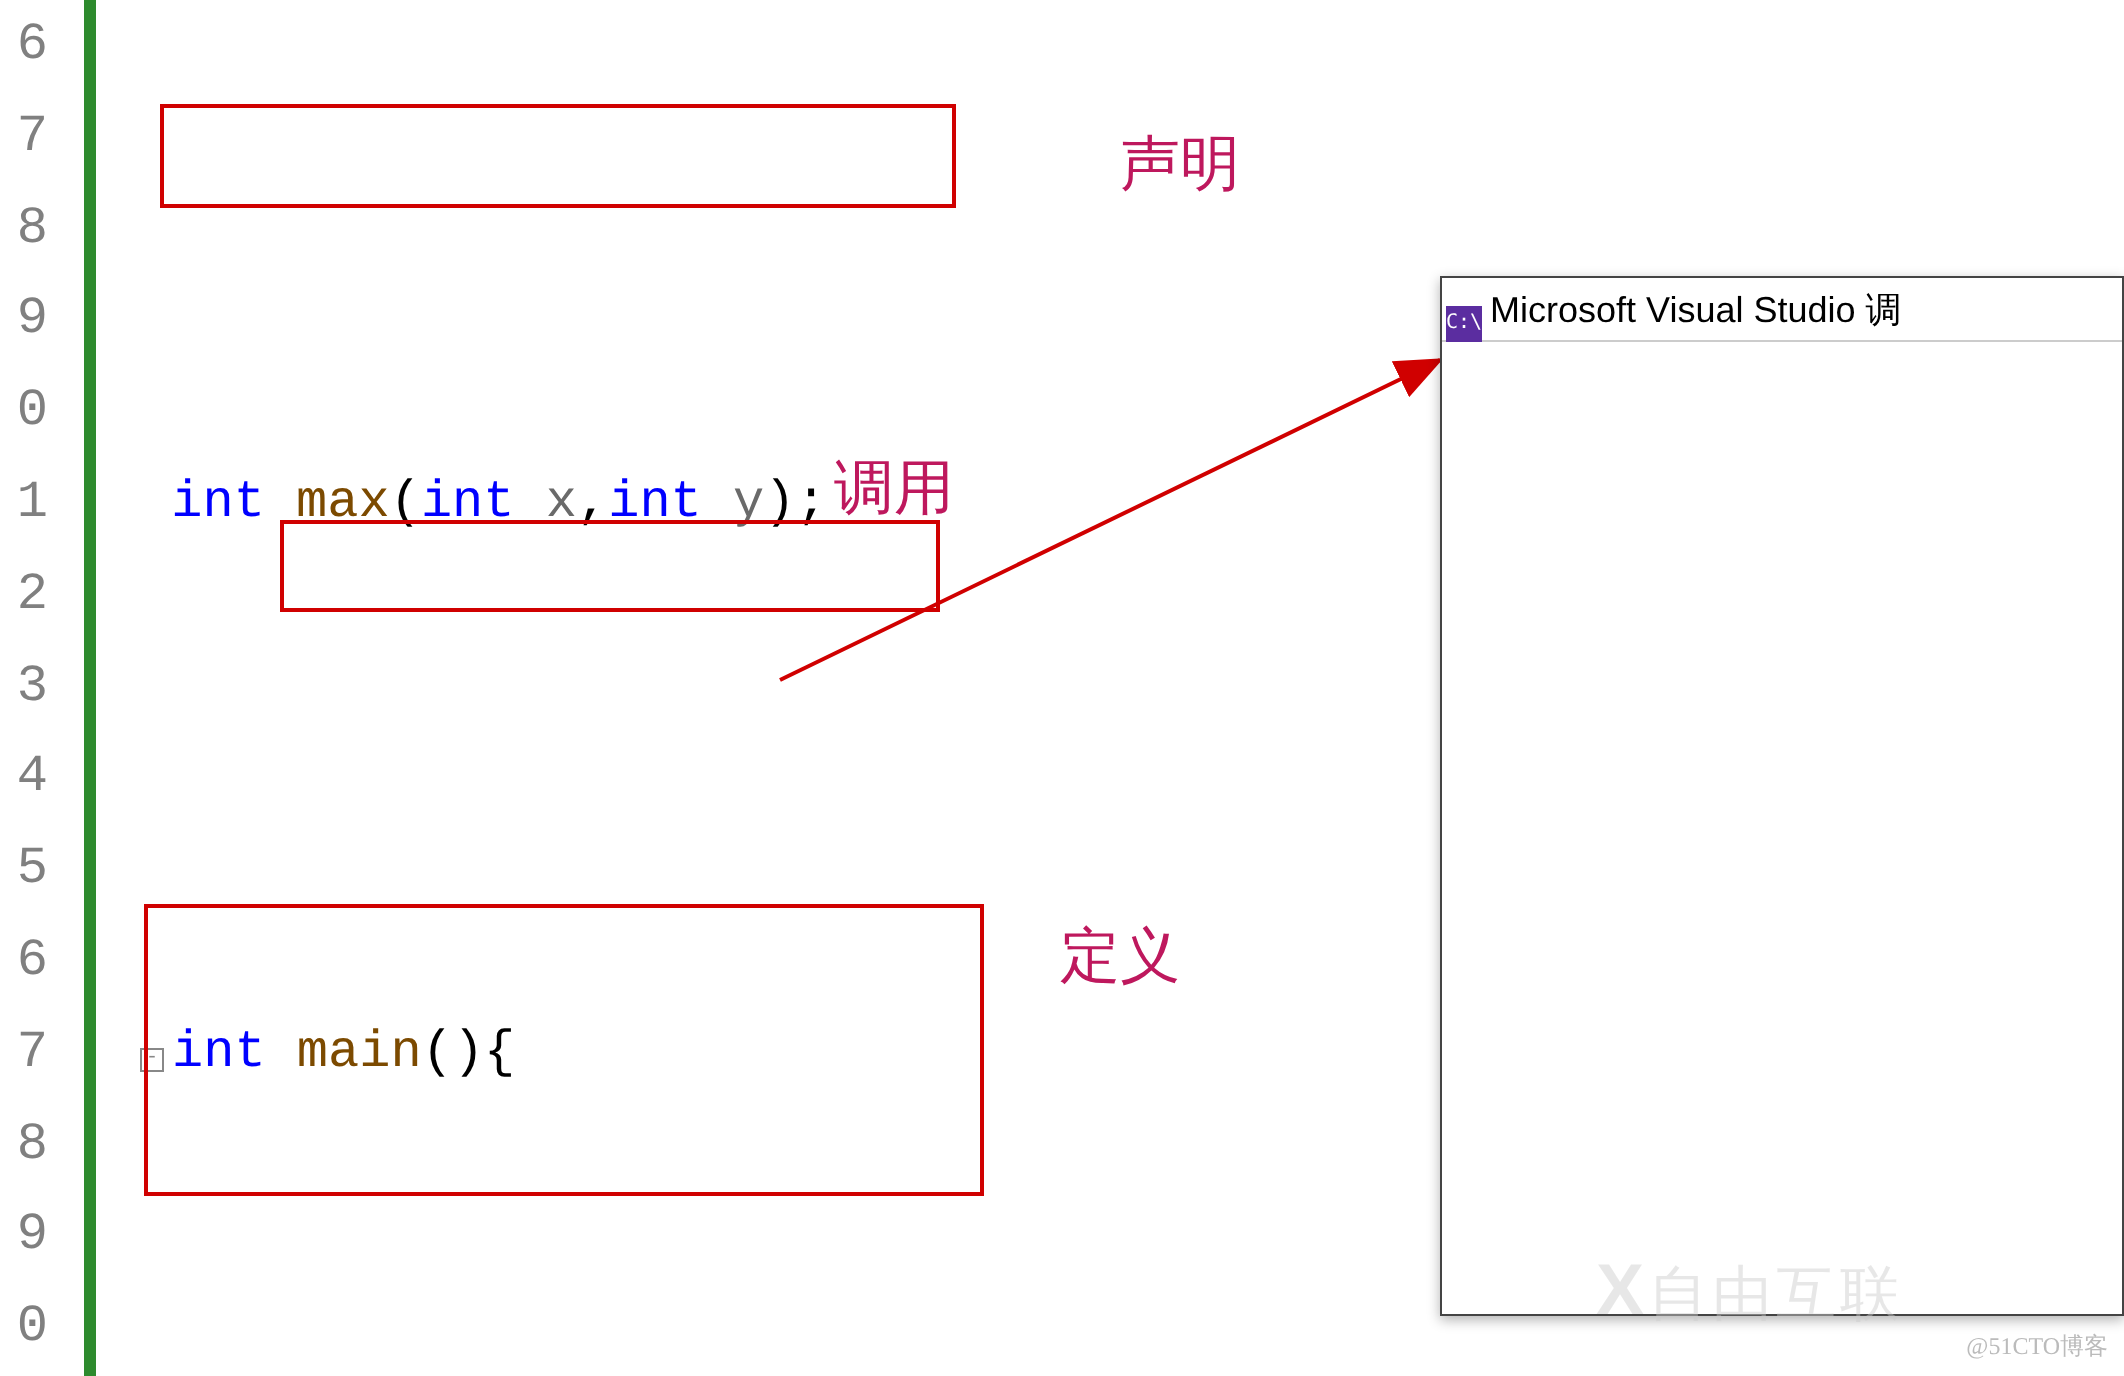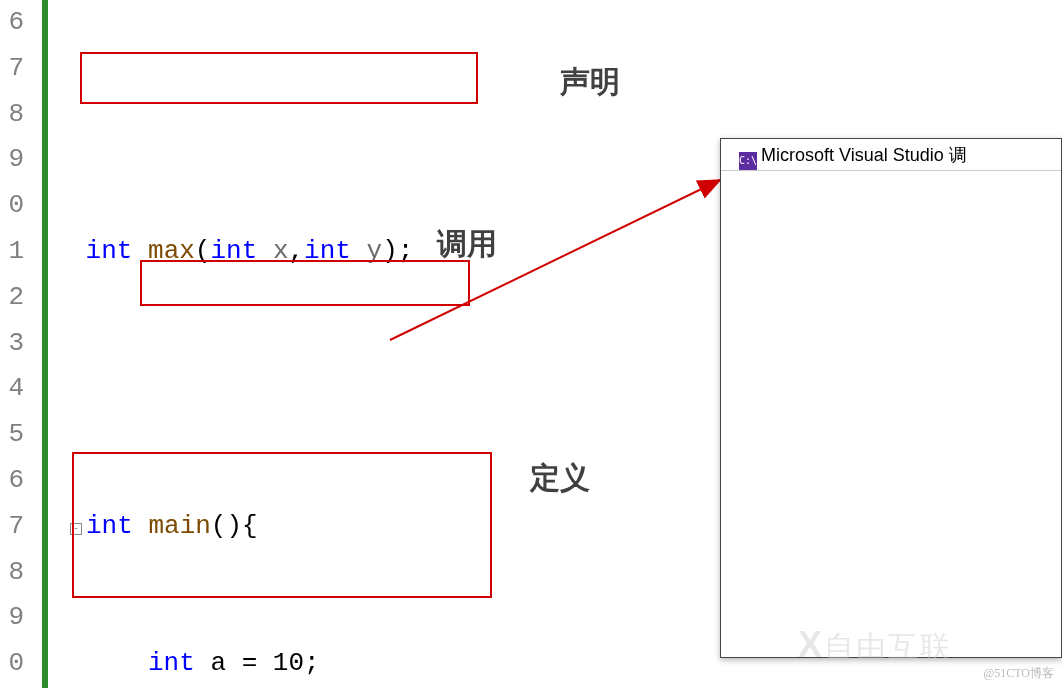--- a/index.html
+++ b/index.html
@@ -64,24 +64,23 @@
   .black { color: #000000; }
 
   .redbox {
     position: absolute;
     border: 2px solid #d00000;
     background: transparent;
     pointer-events: none;
   }
   .label-red {
     position: absolute;
-    color: #404040;
+    color: #be185d;
     font-family: 'SimSun', 'serif';
     font-size: 30px;
-    font-weight: bold;
   }
   .arrow-svg {
     position: absolute;
     pointer-events: none;
   }
 
   .console-window {
     position: absolute;
     border: 1px solid #444;
     background: #ffffff;
@@ -89,21 +88,21 @@
     overflow: hidden;
   }
   .console-title {
     background: #ffffff;
     border-bottom: 1px solid #ccc;
     height: 32px;
     line-height: 32px;
     font-family: 'Segoe UI', 'SimSun', sans-serif;
     font-size: 18px;
     color: #000;
-    padding-left: 18px;
+    padding-left: 2px;
     white-space: nowrap;
   }
   .console-icon {
     display: inline-block;
     width: 18px; height: 18px;
     background: #5b2da0;
     color: #fff;
     font-size: 10px;
     line-height: 18px;
     text-align: center;
@@ -166,37 +165,36 @@
   <div>0</div>
 </div>
 
 <div class="green-bar"></div>
 
 <div class="code-area">
   <div class="code-line"></div>
   <div class="code-line"> <span class="kw-blue">int</span> <span class="func-brown">max</span><span class="black">(</span><span class="kw-blue">int</span> <span class="ident-gray">x</span><span class="black">,</span><span class="kw-blue">int</span> <span class="ident-gray">y</span><span class="black">);</span></div>
   <div class="code-line"></div>
   <div class="code-line"><span class="fold">-</span><span class="kw-blue">int</span> <span class="func-brown">main</span><span class="black">(){</span></div>
-  <div class="code-line">     <span class="kw-blue">int</span> <span class="black">a</span><span class="black"> = </span><span class="black">10</span><span class="black">;</span></div>
   
   
   
   
   
   
   
   
 </div>
 
 <div class="redbox" style="left:80px; top:52px; width:398px; height:52px;"></div>
 <div class="redbox" style="left:140px; top:260px; width:330px; height:46px;"></div>
 <div class="redbox" style="left:72px; top:452px; width:420px; height:146px;"></div>
 
 <div class="label-red" style="left:560px; top:60px;">声明</div>
-<div class="label-red" style="left:437px; top:222px;">调用</div>
+<div class="label-red" style="left:417px; top:222px;">调用</div>
 <div class="label-red" style="left:530px; top:456px;">定义</div>
 
 <svg class="arrow-svg" style="left:380px; top:160px;" width="360" height="200">
   <defs>
     <marker id="ah" markerWidth="12" markerHeight="10" refX="11" refY="5" orient="auto">
       <polygon points="0,0 12,5 0,10" fill="#d00000"></polygon>
     </marker>
   </defs>
   <line x1="10" y1="180" x2="340" y2="20" stroke="#d00000" stroke-width="2" marker-end="url(#ah)"></line>
 </svg>

